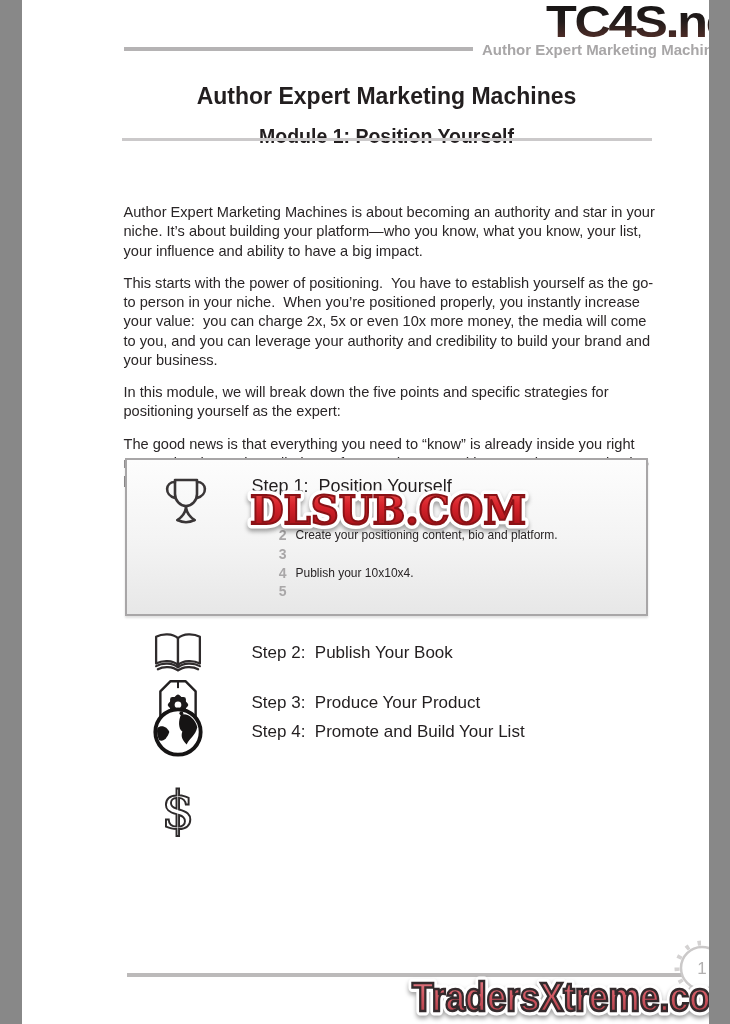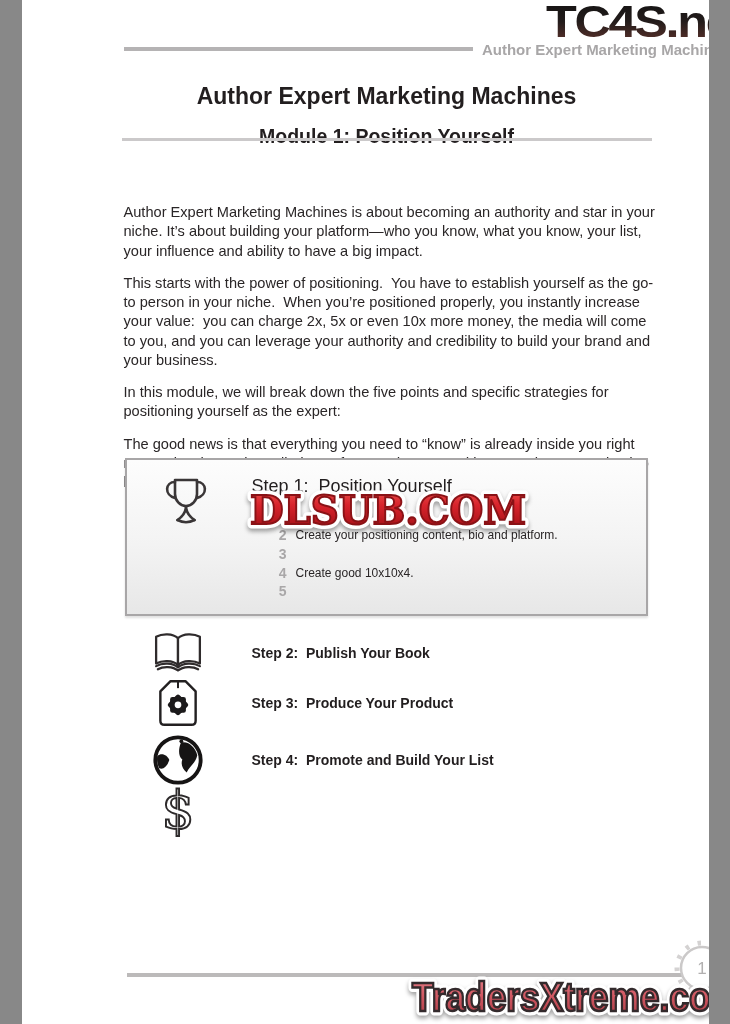--- a/index.html
+++ b/index.html
@@ -33,24 +33,24 @@
   .step1-list{position:absolute;left:146px;top:66px;}
   .s1-item{display:flex;line-height:18.8px;}
   .s1-num{width:14px;text-align:right;margin-right:9px;font-weight:bold;font-size:14px;color:#a9a7a8;}
   .s1-text{font-size:12px;color:#2a2627;white-space:pre;}
   
   .wm-mid{position:absolute;left:219px;top:481px;width:294px;height:56px;filter:drop-shadow(0 3px 2px rgba(0,0,0,.35));}
   
   .step-row{position:absolute;left:128px;width:520px;display:flex;align-items:center;}
   .row2{top:627px;height:52px;}
   .row3{top:676px;height:53px;}
-  .row4{top:732px;height:56px;}
+  .row4{top:704px;height:56px;}
   .row5{top:785px;height:54px;}
   .icon-wrap{width:56px;display:flex;justify-content:center;align-items:center;}
-  .step-label{margin-left:46px;font-size:14px;font-weight:bold;color:#221e1f;white-space:pre;}
+  .step-label{margin-left:46px;font-size:17px;font-weight:normal;color:#221e1f;white-space:pre;}
   
   .footer-rule{position:absolute;top:973px;left:105px;width:558px;height:4px;background:#bcbaba;}
   .badge{position:absolute;left:650px;top:939px;width:60px;height:60px;}
   .wm-bottom{position:absolute;left:382px;top:967px;width:346px;height:58px;filter:drop-shadow(0 3px 2px rgba(0,0,0,.35));}
   svg text{user-select:none;}
 </style>
 </head>
 <body>
 
 <div class="page">
@@ -100,21 +100,21 @@
     <div class="step1-list">
       <div class="s1-item">
         <span class="s1-num">2</span>
         <span class="s1-text">Create your positioning content, bio and platform.</span>
       </div>
       <div class="s1-item">
         <span class="s1-num">3</span>
       </div>
       <div class="s1-item">
         <span class="s1-num">4</span>
-        <span class="s1-text">Create good 10x10x4.</span>
+        <span class="s1-text">Publish your 10x10x4.</span>
       </div>
       <div class="s1-item">
         <span class="s1-num">5</span>
       </div>
     </div>
   </div>
 
   <svg class="wm-mid" viewBox="0 0 294 56">
     <defs>
       <linearGradient id="g-red" x1="0" y1="0" x2="0" y2="1">

